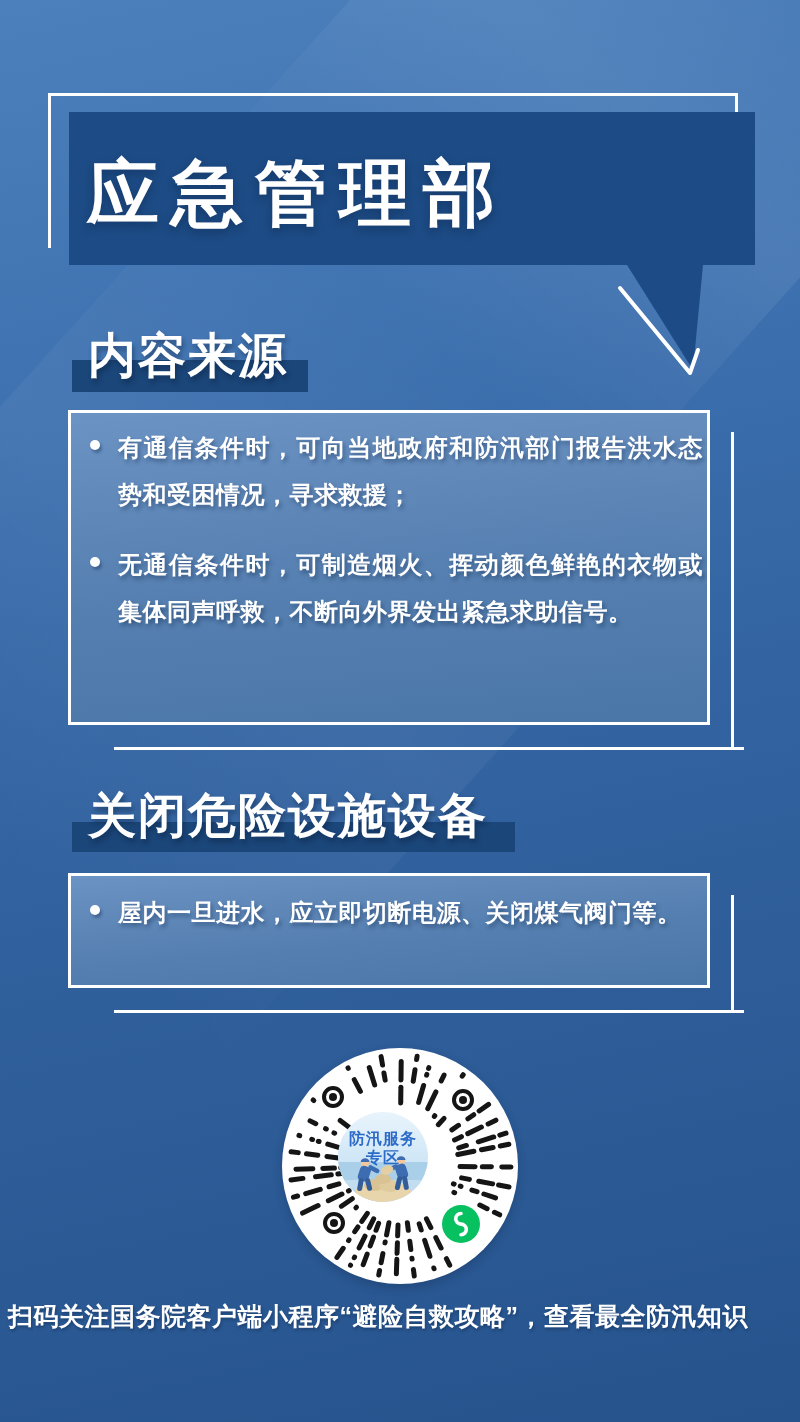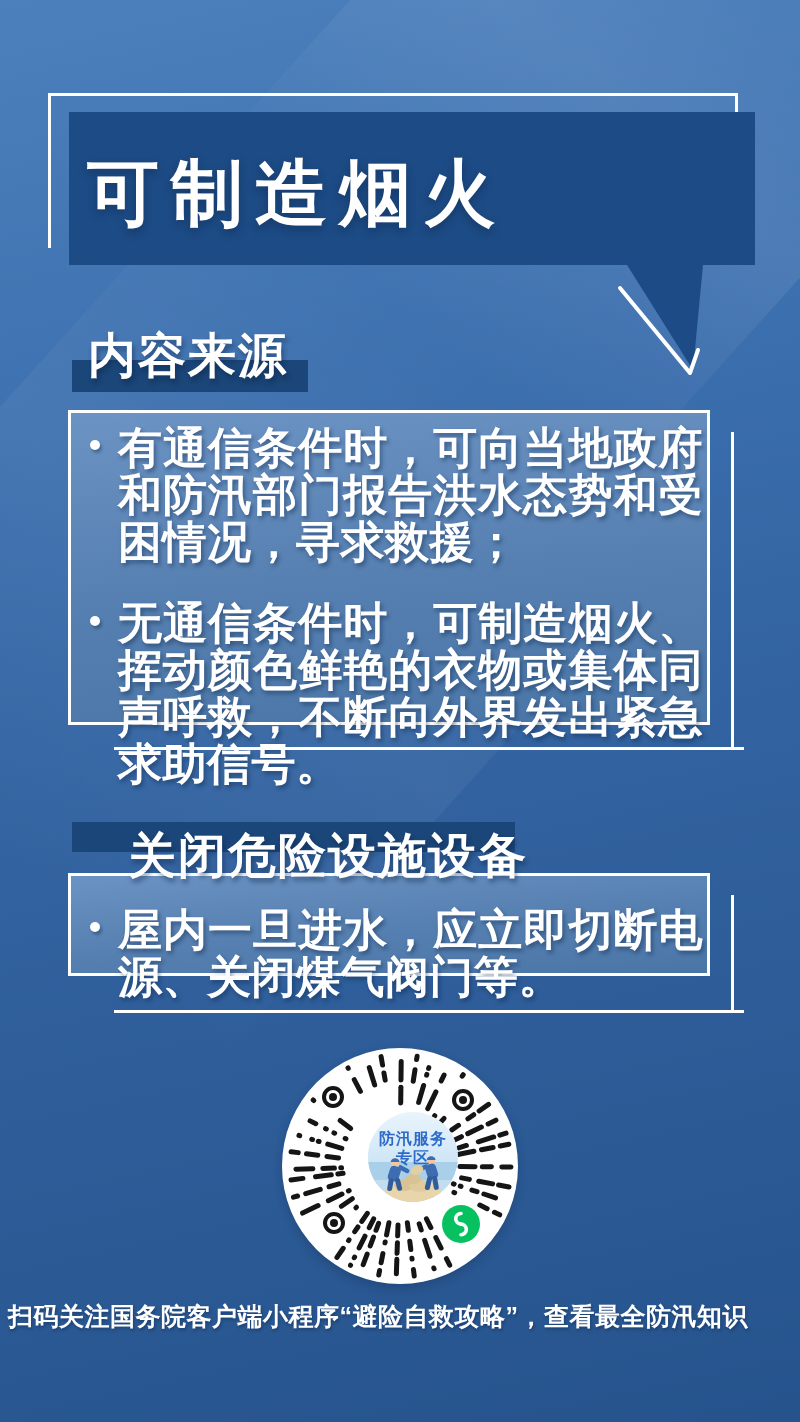--- a/index.html
+++ b/index.html
@@ -32,50 +32,50 @@
 
   
   .h-rect{position:absolute;background:#1b4679;}
   .h-rect1{left:72px;top:360px;width:236px;height:32px;}
   .h-rect2{left:72px;top:822px;width:443px;height:30px;}
   .sec-heading{
     position:absolute;color:#fff;font-weight:bold;font-size:48px;letter-spacing:2px;
     white-space:nowrap;text-shadow:2px 4px 5px rgba(8,30,62,0.45);z-index:2;
   }
   .sec-heading1{left:88px;top:324px;}
-  .sec-heading2{left:88px;top:824px;margin-left:40px;}
+  .sec-heading2{left:88px;top:784px;}
 
   
   .cbox{
     position:absolute;left:68px;width:642px;border:3px solid #fff;
     background:linear-gradient(175deg,#6b93c4 0%,#557fb0 55%,#4a76a7 100%);
   }
   .cbox1{top:410px;height:315px;padding:11px 4px 0 19px;}
-  .cbox2{top:873px;height:103px;padding:30px 4px 0 19px;}
+  .cbox2{top:873px;height:115px;padding:13px 4px 0 19px;}
   .bullet-row{display:flex;align-items:flex-start;}
-  .bullet-row + .bullet-row{margin-top:35px;font-family:Liberation Serif, serif;}
+  .bullet-row + .bullet-row{margin-top:23px;}
   .bullet-dot{flex:0 0 10px;width:10px;height:10px;border-radius:50%;background:#fff;margin:16px 18px 0 0;
     box-shadow:2px 3px 3px rgba(10,35,70,0.35);}
   .bullet-text{
-    color:#fff;font-size:44px;line-height:47px;font-weight:bold;letter-spacing:0.5px;
+    color:#fff;font-size:24px;line-height:47px;font-weight:bold;letter-spacing:0.5px;
     text-align:justify;width:585px;text-shadow:2px 3px 4px rgba(10,35,70,0.45);
   }
   
   .offline{position:absolute;background:#fff;}
   .off1v{left:731px;top:432px;width:3px;height:318px;}
   .off1h{left:114px;top:747px;width:630px;height:3px;}
   .off2v{left:731px;top:895px;width:3px;height:118px;}
   .off2h{left:114px;top:1010px;width:630px;height:3px;}
 
   
   .qr{position:absolute;left:282px;top:1048px;width:236px;height:236px;border-radius:50%;background:#fff;
     box-shadow:0 4px 10px rgba(10,30,60,0.25);}
   .qr svg.code{position:absolute;left:0;top:0;}
   .qr-center{
-    position:absolute;left:86px;top:64px;width:90px;height:90px;border-radius:50%;overflow:hidden;
+    position:absolute;left:56px;top:64px;width:90px;height:90px;border-radius:50%;overflow:hidden;
     background:linear-gradient(180deg,#e9f4fc 0%,#cfe6f6 55%,#bcd9ee 100%);
   }
   .qr-center .illu{position:absolute;left:0;top:0;}
   .qr-label{position:absolute;left:0;top:17px;width:100%;text-align:center;color:#2d6bc8;font-weight:bold;
     font-size:16px;line-height:19px;letter-spacing:1px;z-index:2;}
 
   
   .footer-line{position:absolute;right:52px;color:#fff;font-weight:bold;white-space:nowrap;
     text-shadow:1px 2px 3px rgba(8,30,62,0.4);}
   .footer-line1{top:1300px;font-size:25px;letter-spacing:0.5px;}
@@ -91,21 +91,21 @@
 
   <div class="bracket bracket-top"></div>
   <div class="bracket bracket-left"></div>
   <div class="bracket bracket-right"></div>
 
   <div class="bubble"></div>
   <svg class="tail-svg" viewBox="0 0 130 135">
     <polygon points="27,10 93,115 103,10" fill="#1d4b85"></polygon>
     <polyline points="20,33 90,118 98,95" fill="none" stroke="#ffffff" stroke-width="4" stroke-linecap="round" stroke-linejoin="round"></polyline>
   </svg>
-  <div class="title">可制造烟火</div>
+  <div class="title">应急管理部</div>
 
   <div class="h-rect h-rect1"></div>
   <div class="sec-heading sec-heading1">内容来源</div>
 
   <div class="cbox cbox1">
     <div class="bullet-row">
       <span class="bullet-dot"></span>
       <span class="bullet-text">有通信条件时，可向当地政府和防汛部门报告洪水态势和受困情况，寻求救援；</span>
     </div>
     <div class="bullet-row">

